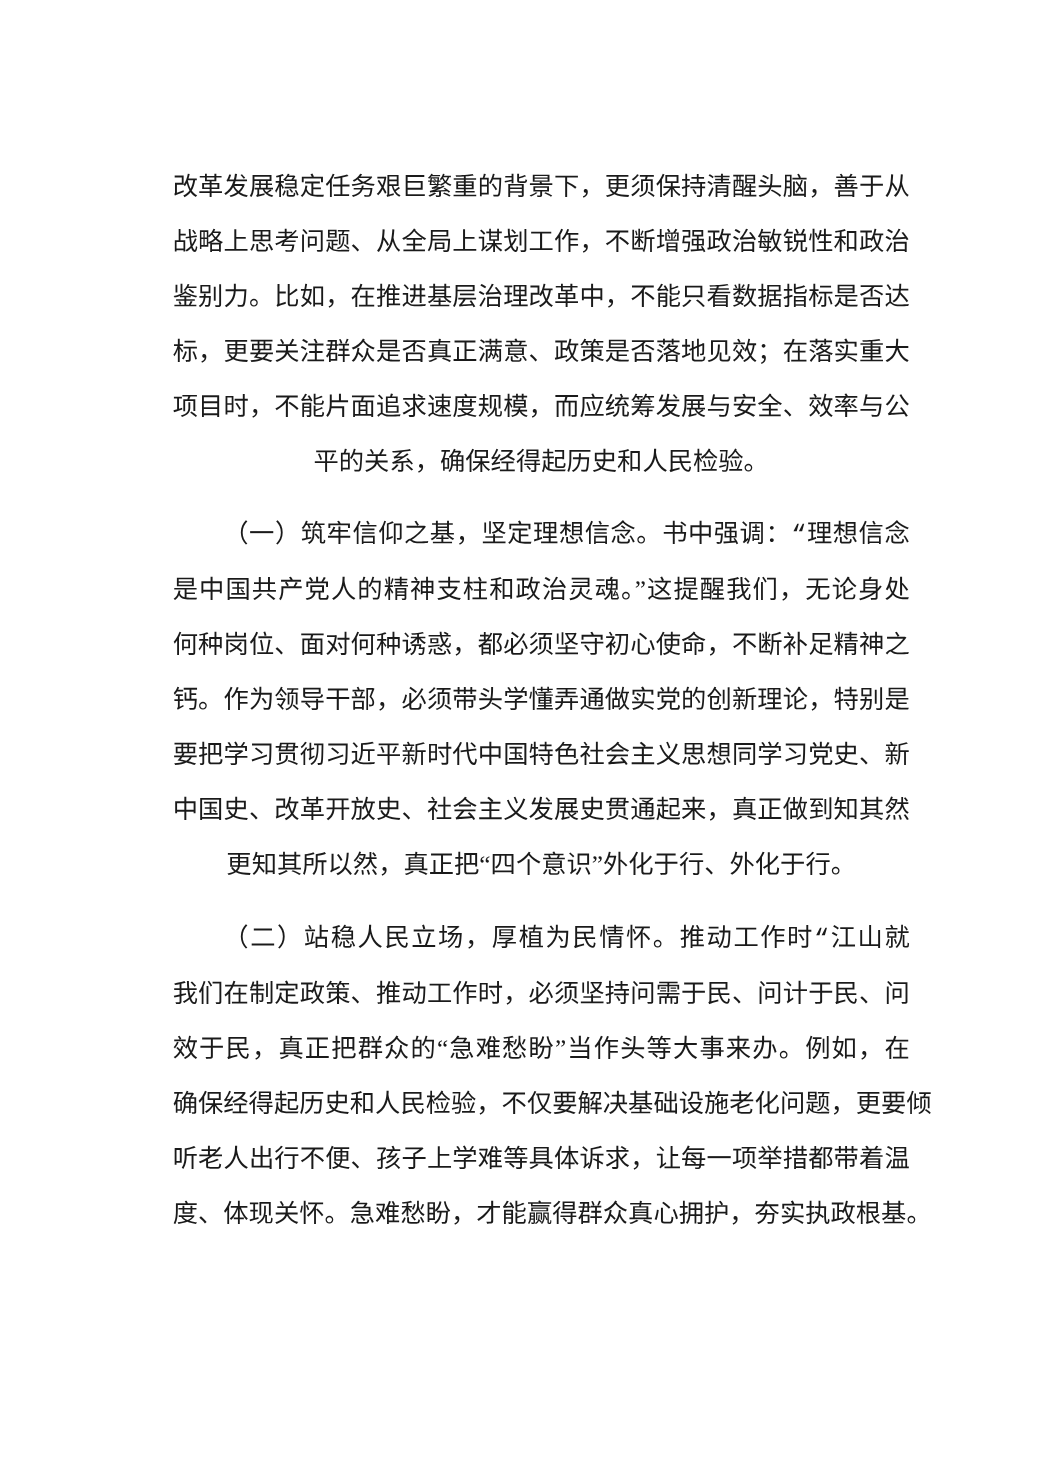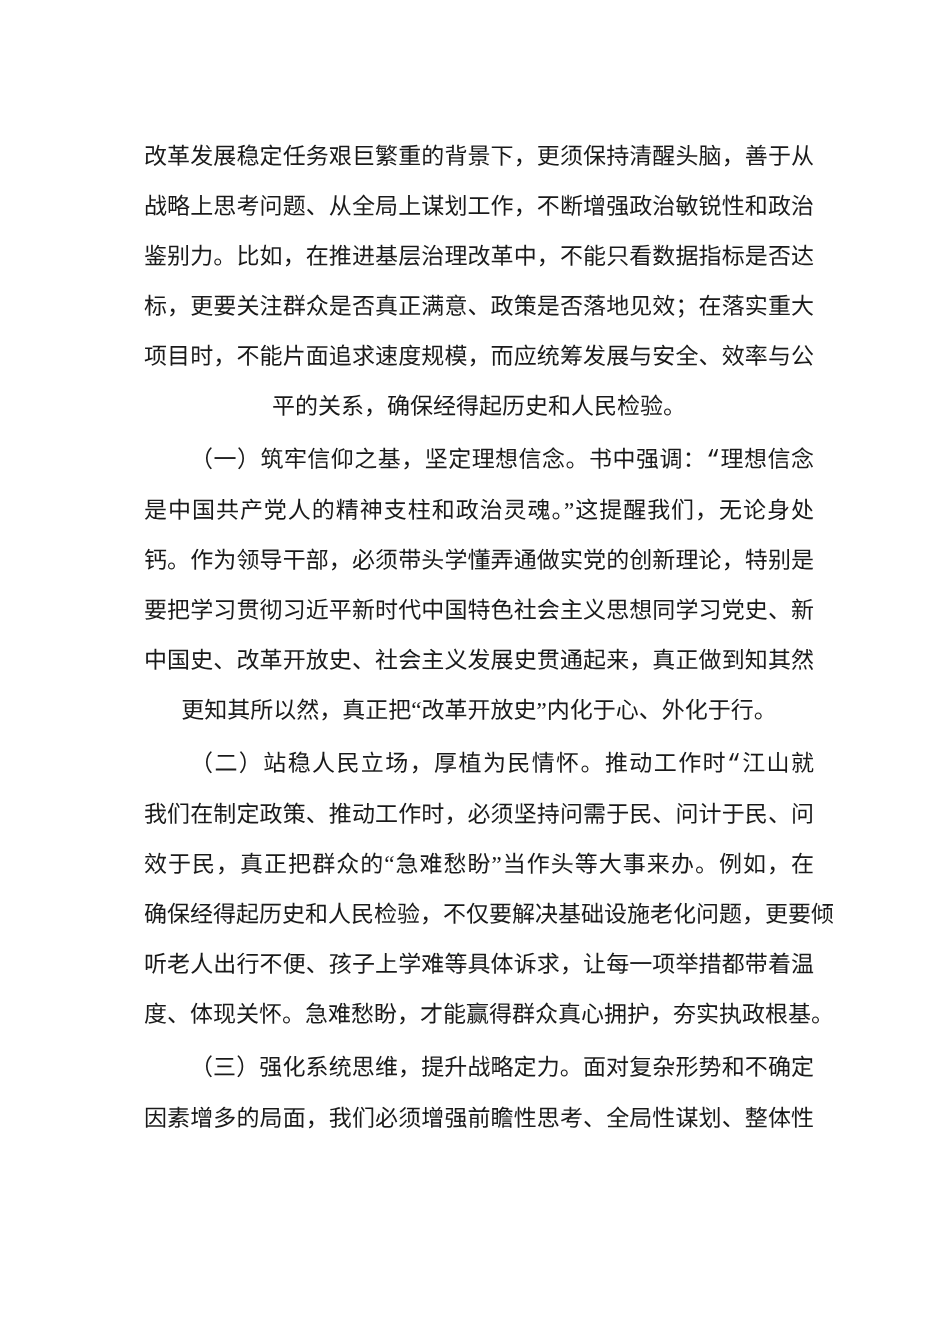--- a/index.html
+++ b/index.html
@@ -16,21 +16,21 @@
     position: relative;
     box-sizing: border-box;
     width: 950px;
     height: 1344px;
     background: #ffffff;
     padding: 128px 140px 0 140px;
     color: #1a1a1a;
     overflow: hidden;
   }
   .paragraph {
-    margin: 4px;
+    margin: 17px;
     padding: 0;
   }
   .line {
     width: 670px;
     height: 50px;
     line-height: 50px;
     font-size: 23px;
     white-space: nowrap;
     overflow: visible;
     text-align: center;
@@ -56,33 +56,30 @@
     <div class="line j">战略上思考问题、从全局上谋划工作，不断增强政治敏锐性和政治</div>
     <div class="line j">鉴别力。比如，在推进基层治理改革中，不能只看数据指标是否达</div>
     <div class="line j">标，更要关注群众是否真正满意、政策是否落地见效；在落实重大</div>
     <div class="line j">项目时，不能片面追求速度规模，而应统筹发展与安全、效率与公</div>
     <div class="line">平的关系，确保经得起历史和人民检验。</div>
   </div>
 
   <div class="paragraph">
     <div class="line j indent">（一）筑牢信仰之基，坚定理想信念。书中强调：“理想信念</div>
     <div class="line j">是中国共产党人的精神支柱和政治灵魂。”这提醒我们，无论身处</div>
+    <div class="line j">何种岗位、面对何种诱惑，都必须坚守初心使命，不断补足精神之</div>
     <div class="line j">钙。作为领导干部，必须带头学懂弄通做实党的创新理论，特别是</div>
     <div class="line j">要把学习贯彻习近平新时代中国特色社会主义思想同学习党史、新</div>
     <div class="line j">中国史、改革开放史、社会主义发展史贯通起来，真正做到知其然</div>
-    <div class="line">更知其所以然，真正把“改革开放史”内化于心、外化于行。</div>
+    <div class="line">更知其所以然，真正把“四个意识”外化于行、外化于行。</div>
   </div>
 
   <div class="paragraph">
     <div class="line j indent">（二）站稳人民立场，厚植为民情怀。推动工作时“江山就</div>
     <div class="line j">我们在制定政策、推动工作时，必须坚持问需于民、问计于民、问</div>
     <div class="line j">效于民，真正把群众的“急难愁盼”当作头等大事来办。例如，在</div>
     <div class="line j">确保经得起历史和人民检验，不仅要解决基础设施老化问题，更要倾</div>
     <div class="line j">听老人出行不便、孩子上学难等具体诉求，让每一项举措都带着温</div>
     <div class="line j">度、体现关怀。急难愁盼，才能赢得群众真心拥护，夯实执政根基。</div>
   </div>
 
-  <div class="paragraph">
-    <div class="line j indent">（三）强化系统思维，提升战略定力。面对复杂形势和不确定</div>
-    <div class="line j">因素增多的局面，我们必须增强前瞻性思考、全局性谋划、整体性</div>
-  </div>
 
 </div>
 
 </body></html>

